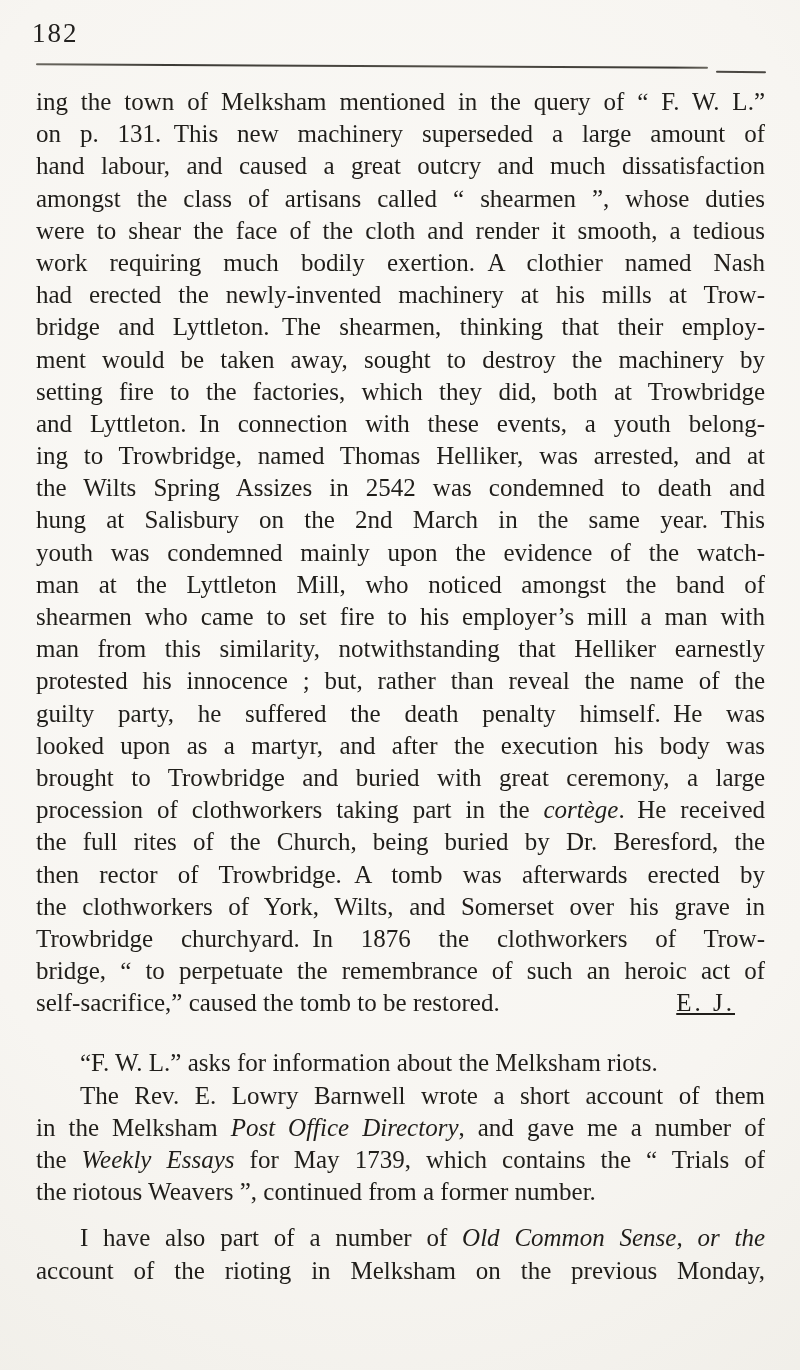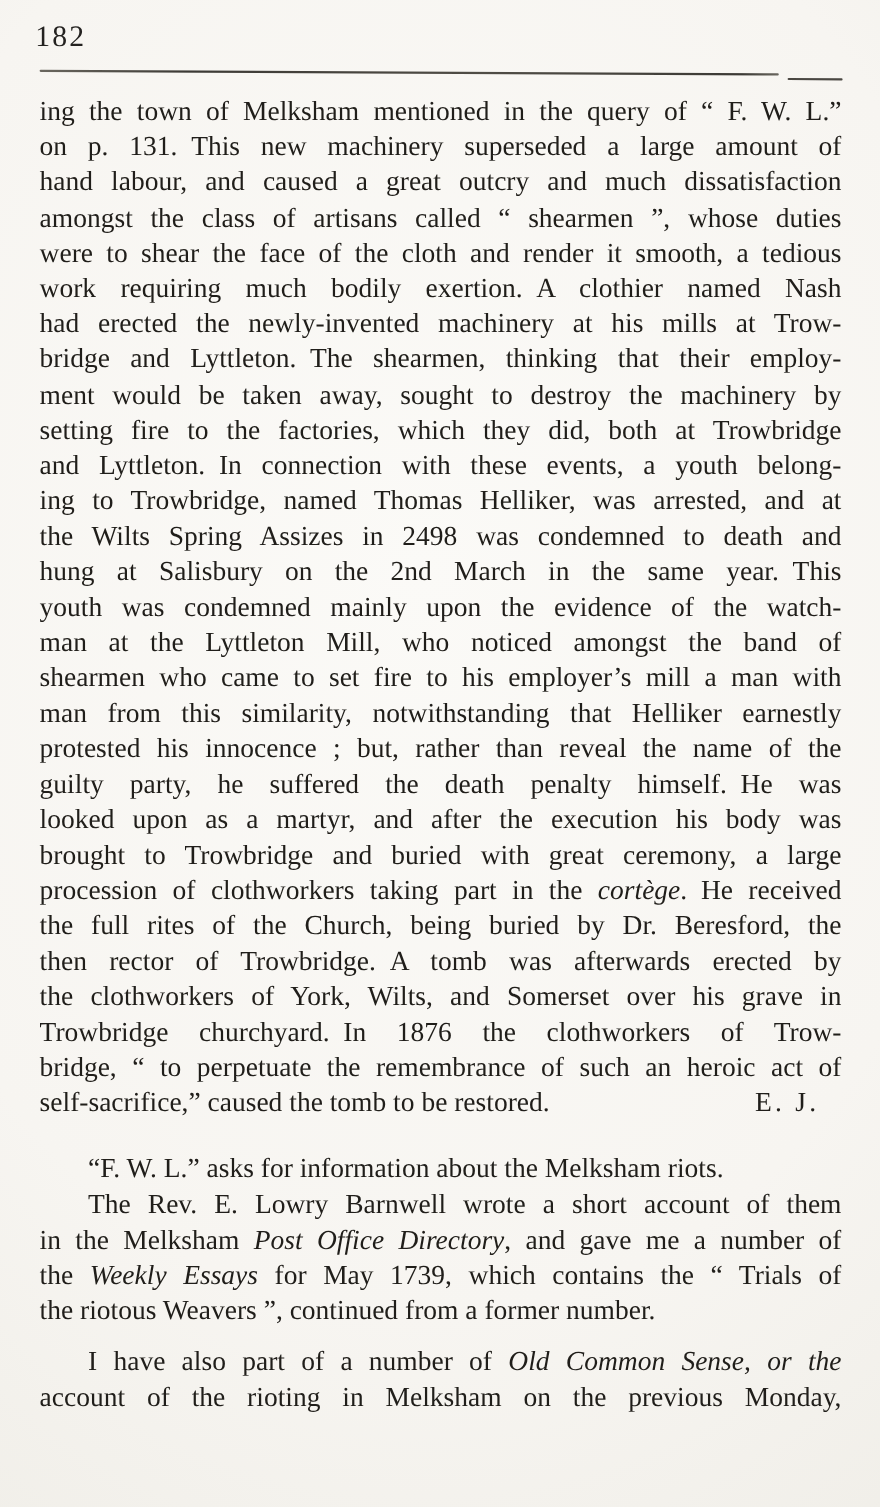--- a/index.html
+++ b/index.html
@@ -70,22 +70,23 @@
     text-align: justify;
     text-align-last: justify;
     white-space: normal;
     color: #201e1a;
   }
   .line.lastline { text-align-last: left; }
   .line.indent { text-indent: 44px; }
   .it { font-style: italic; }
   .sig {
     float: right;
-    margin-right: 20px;
+    margin-right: 30px;
     letter-spacing: 3px;
+    text-decoration: underline;
   }
 </style>
 </head>
 <body>
 
 <div class="page">
 
   <div class="running-head">
     <div class="folio">182</div>
   </div>
@@ -100,21 +101,21 @@
         <div class="line"><span>hand labour, and caused a great outcry and much dissatisfaction</span></div>
         <div class="line"><span>amongst the class of artisans called “ shearmen ”, whose duties</span></div>
         <div class="line"><span>were to shear the face of the cloth and render it smooth, a tedious</span></div>
         <div class="line"><span>work requiring much bodily exertion. A clothier named Nash</span></div>
         <div class="line"><span>had erected the newly-invented machinery at his mills at Trow-</span></div>
         <div class="line"><span>bridge and Lyttleton. The shearmen, thinking that their employ-</span></div>
         <div class="line"><span>ment would be taken away, sought to destroy the machinery by</span></div>
         <div class="line"><span>setting fire to the factories, which they did, both at Trowbridge</span></div>
         <div class="line"><span>and Lyttleton. In connection with these events, a youth belong-</span></div>
         <div class="line"><span>ing to Trowbridge, named Thomas Helliker, was arrested, and at</span></div>
-        <div class="line"><span>the Wilts Spring Assizes in 2498 was condemned to death and</span></div>
+        <div class="line"><span>the Wilts Spring Assizes in 2542 was condemned to death and</span></div>
         <div class="line"><span>hung at Salisbury on the 2nd March in the same year. This</span></div>
         <div class="line"><span>youth was condemned mainly upon the evidence of the watch-</span></div>
         <div class="line"><span>man at the Lyttleton Mill, who noticed amongst the band of</span></div>
         <div class="line"><span>shearmen who came to set fire to his employer’s mill a man with</span></div>
         <div class="line"><span>man from this similarity, notwithstanding that Helliker earnestly</span></div>
         <div class="line"><span>protested his innocence ; but, rather than reveal the name of the</span></div>
         <div class="line"><span>guilty party, he suffered the death penalty himself. He was</span></div>
         <div class="line"><span>looked upon as a martyr, and after the execution his body was</span></div>
         <div class="line"><span>brought to Trowbridge and buried with great ceremony, a large</span></div>
         <div class="line"><span>procession of clothworkers taking part in the </span><span class="it">cortège</span><span>. He received</span></div>

